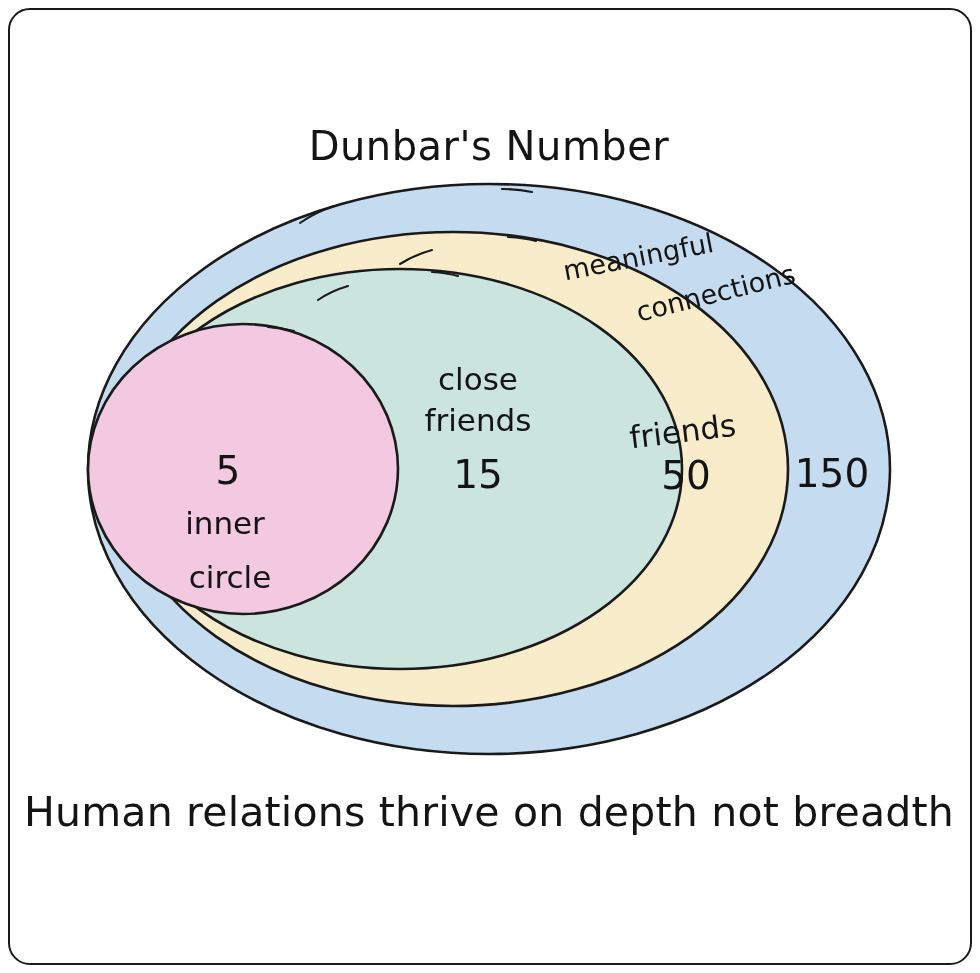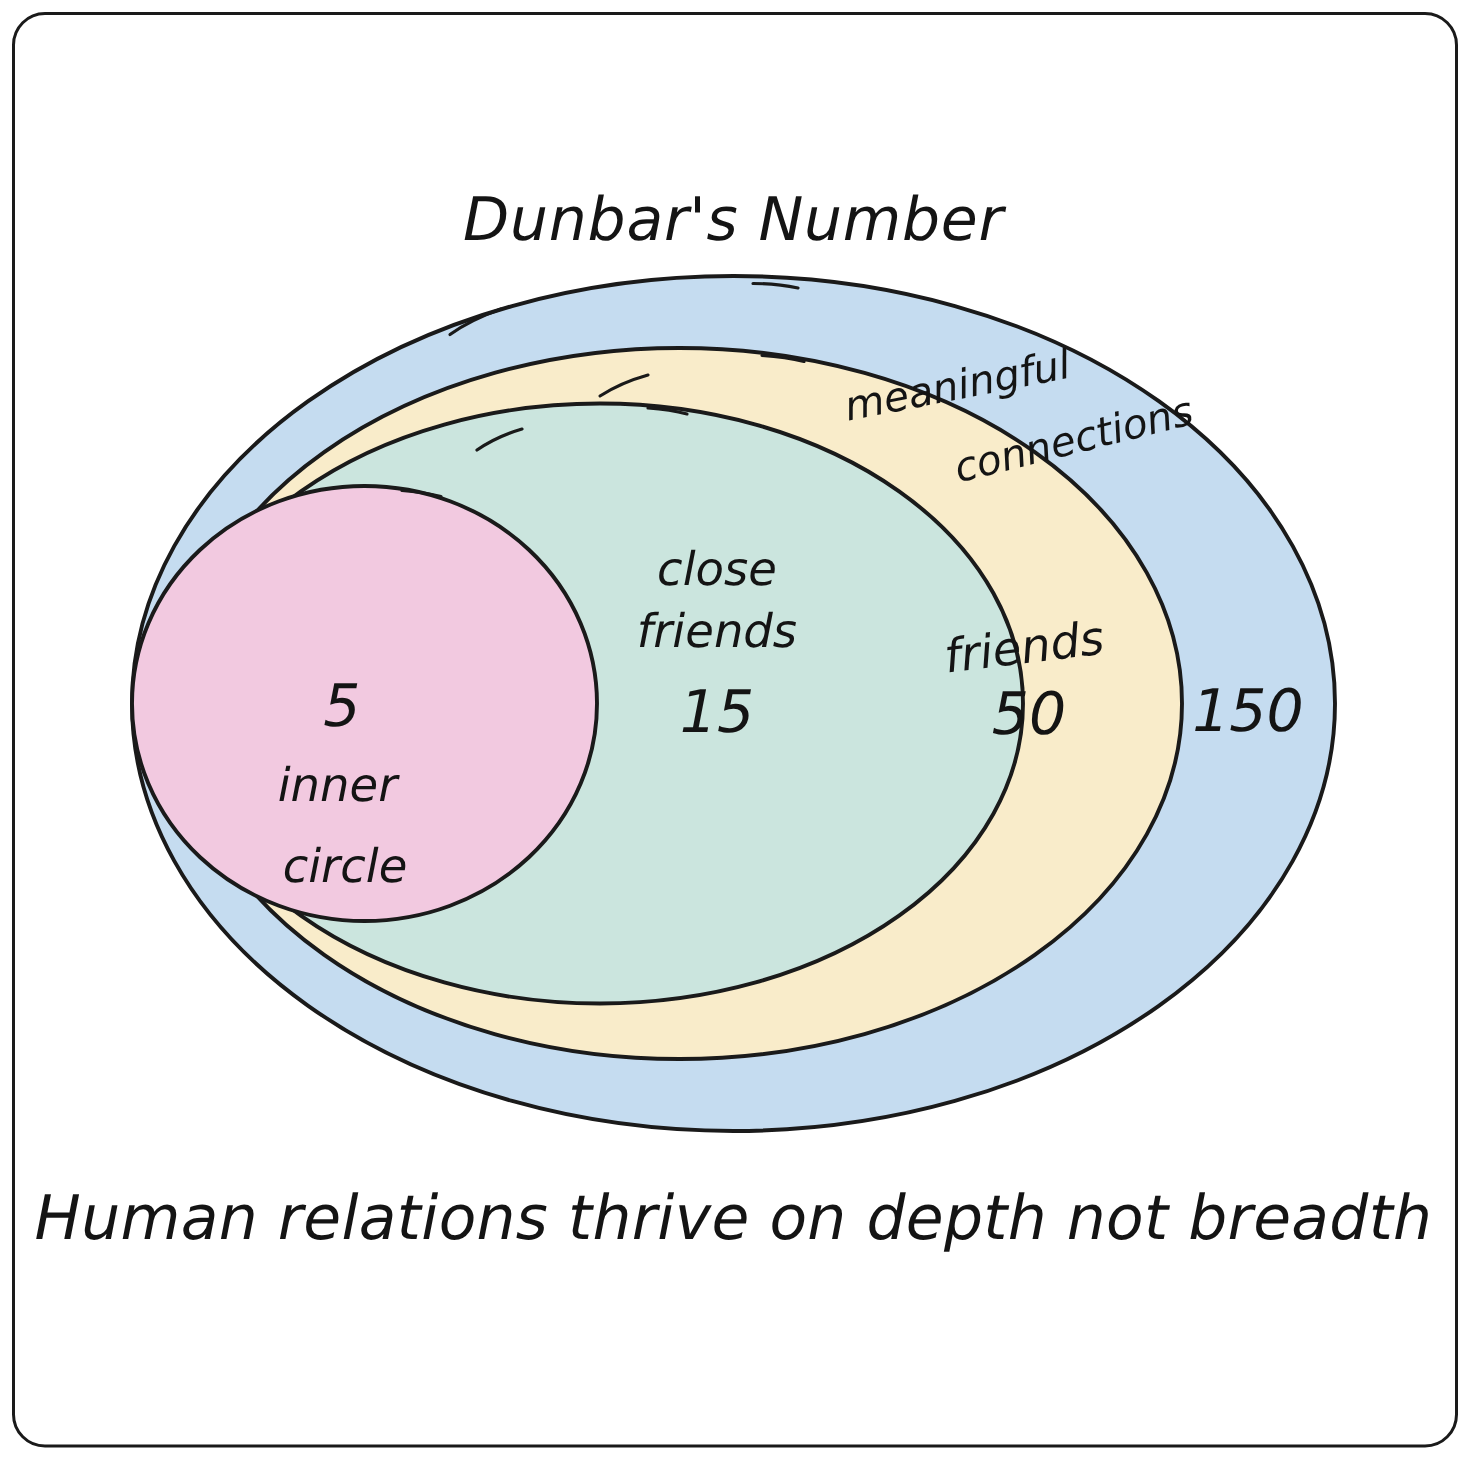--- a/index.html
+++ b/index.html
@@ -10,21 +10,20 @@
   }
   body {
     font-family: "DejaVu Sans", sans-serif;
   }
   #stage {
     position: relative;
     width: 980px;
     height: 973px;
     background: #ffffff;
     overflow: hidden;
-    font-style: italic;
   }
   #frame {
     position: absolute;
     left: 8px;
     top: 8px;
     width: 964px;
     height: 957px;
     border: 2.5px solid #1a1a1a;
     border-radius: 22px;
     box-sizing: border-box;

